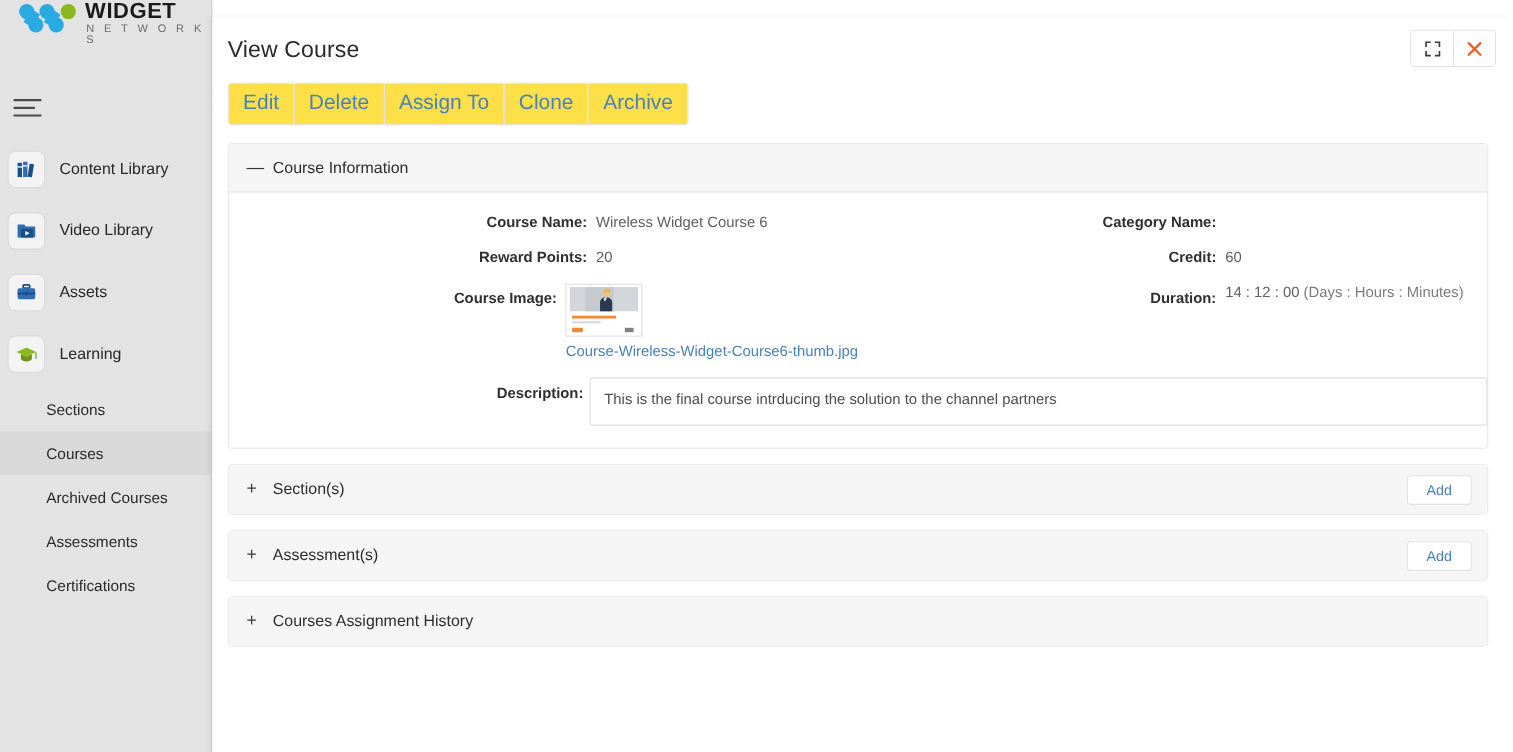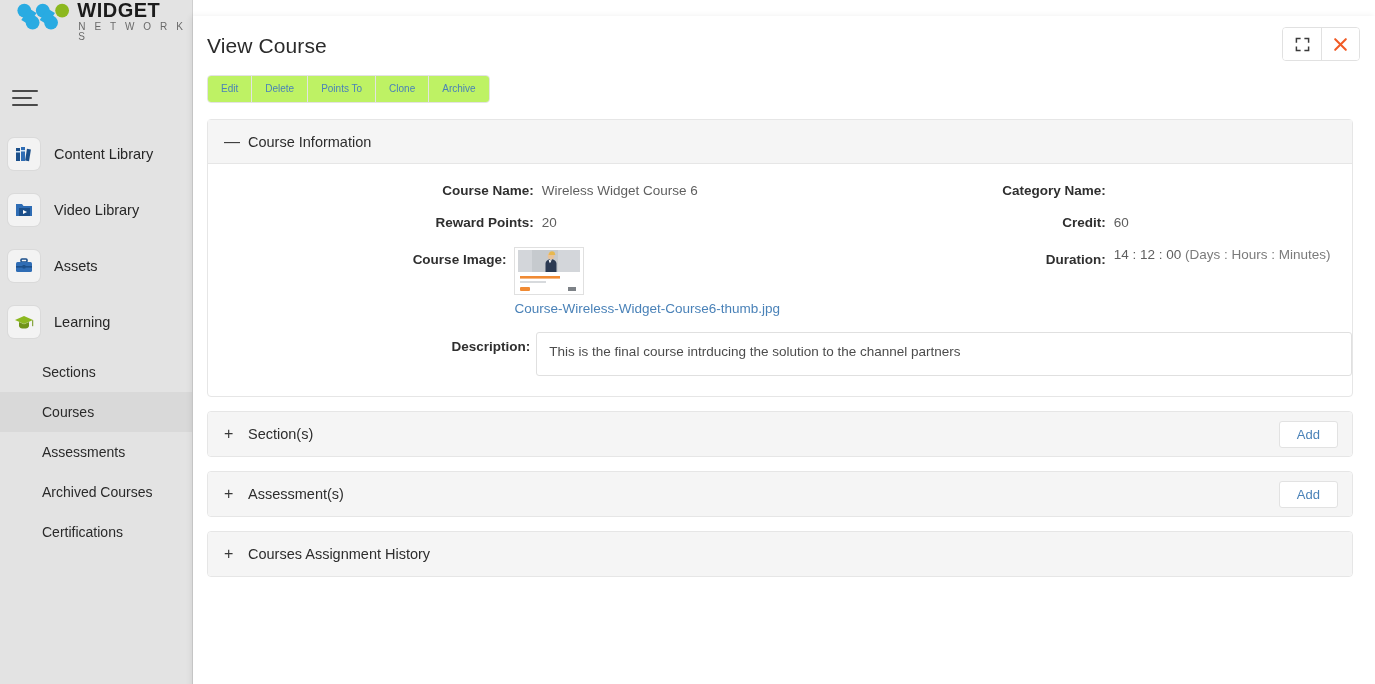--- a/index.html
+++ b/index.html
@@ -119,24 +119,24 @@
     display: flex;
     margin: 18px 0 0 14px;
     border: 1px solid #e3e3e3;
     border-radius: 4px;
     width: fit-content;
     background: #fff;
     overflow: hidden;
   }
   .tool-btn {
     padding: 7px 13px 8px;
-    font-size: 10px;
+    font-size: 19px;
     color: #4a82b8;
     cursor: pointer;
-    background: #bef264;
+    background: #fde047;
     white-space: nowrap;
     text-align: right;
   }
   .tool-btn + .tool-btn { border-left: 1px solid #e3e3e3; }
 
   .modal-body { padding: 16px 22px 0 14px; }
 
   .panel {
     border: 1px solid #e6e6e6;
     border-radius: 4px;
@@ -309,24 +309,24 @@
     </div>
 
     <div class="subnav">
       <div class="subnav-item">
         <span>Sections</span>
       </div>
       <div class="subnav-item active">
         <span>Courses</span>
       </div>
       <div class="subnav-item">
+        <span>Archived Courses</span>
+      </div>
+      <div class="subnav-item">
         <span>Assessments</span>
-      </div>
-      <div class="subnav-item">
-        <span>Archived Courses</span>
       </div>
       <div class="subnav-item">
         <span>Certifications</span>
       </div>
     </div>
 
   </div>
 
   <div class="modal">
 
@@ -351,21 +351,21 @@
               <line x1="13" y1="3" x2="3" y2="13"></line>
             </g>
           </svg>
         </div>
       </div>
     </div>
 
     <div class="toolbar">
       <div class="tool-btn">Edit</div>
       <div class="tool-btn">Delete</div>
-      <div class="tool-btn">Points To</div>
+      <div class="tool-btn">Assign To</div>
       <div class="tool-btn">Clone</div>
       <div class="tool-btn">Archive</div>
     </div>
 
     <div class="modal-body">
 
       <div class="panel">
         <div class="panel-head">
           <span class="panel-toggle">—</span>
           <span class="panel-title">Course Information</span>

